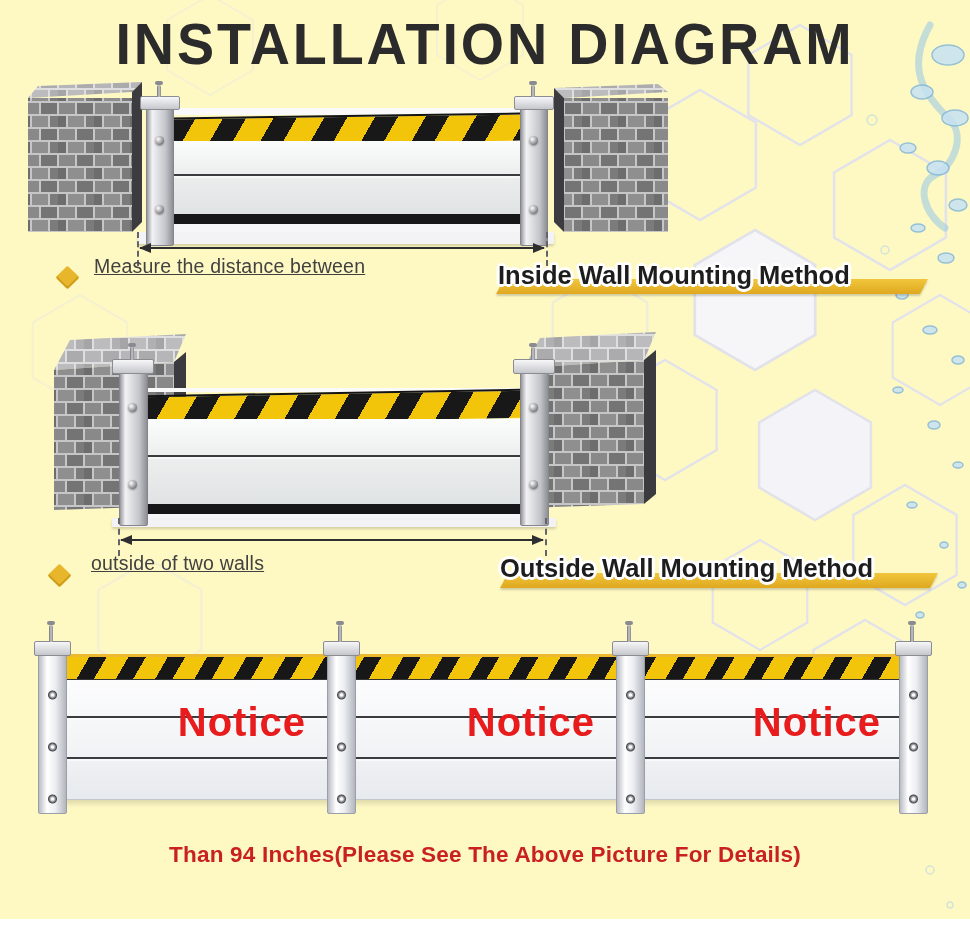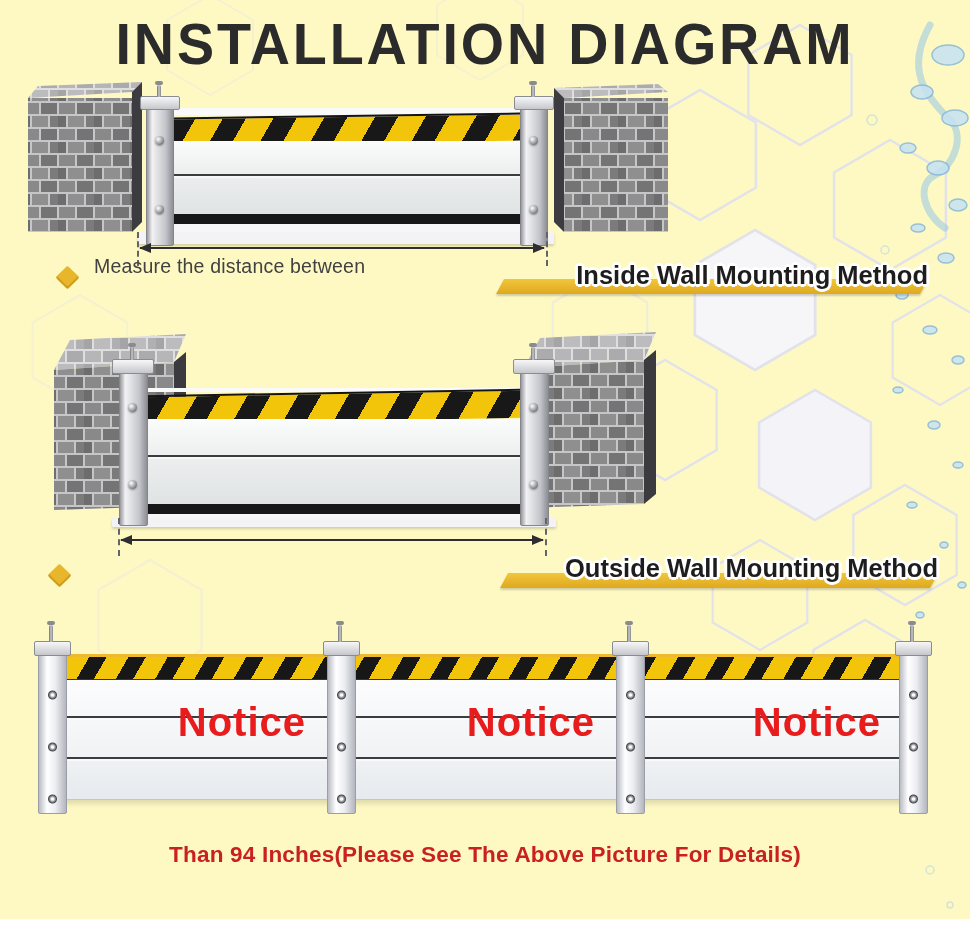--- a/index.html
+++ b/index.html
@@ -62,28 +62,28 @@
     border-top:5px solid transparent;border-bottom:5px solid transparent;
   }
   .arrow::before{left:-1px;border-right:12px solid #2e2e31;}
   .arrow::after{right:-1px;border-left:12px solid #2e2e31;}
 
   .diamond{
     width:17px;height:17px;background:#e8b62b;transform:rotate(45deg);
     border-radius:2px;box-shadow:inset -2px -2px 0 rgba(160,110,0,.35);
   }
   .notetext{
-    font-size:19.5px;line-height:21.5px;color:#414141;letter-spacing:.2px;
+    font-size:19.5px;line-height:21.5px;color:#414141;letter-spacing:.2px;text-decoration:underline;
   }
   .banner{
     background:linear-gradient(180deg,#f1c63c 0%,#dfa81f 100%);
     transform:skewX(-28deg);box-shadow:1px 2px 2px rgba(0,0,0,.18);
   }
   .bannertext{
-    font-size:25.5px;font-weight:bold;color:#1d1d1d;text-align:right;white-space:nowrap;
+    font-size:25.5px;font-weight:bold;color:#1d1d1d;text-align:left;white-space:nowrap;
     text-shadow:-2px -2px 0 #fff,2px -2px 0 #fff,-2px 2px 0 #fff,2px 2px 0 #fff,
                 -3px 0 0 #fff,3px 0 0 #fff,0 -3px 0 #fff,0 3px 0 #fff;
   }
 
   
   .npanel{
     background:linear-gradient(180deg,#fdfdfe 0%,#f2f4f6 55%,#e7eaee 100%);
     border:1px solid #c3c6cc;box-shadow:0 4px 5px rgba(0,0,0,.12);
   }
   .nstripe{
@@ -267,20 +267,21 @@
     <div class="abs z rail" style="left:520px;top:364px;width:27px;height:160px"></div>
     <div class="abs z bracket" style="left:513px;top:359px;width:40px;height:13px"></div>
     <div class="abs z pin" style="left:531px;top:347px;width:4px;height:13px"></div>
 
     <div class="abs z dash" style="left:118px;top:518px;height:38px"></div>
     <div class="abs z dash" style="left:545px;top:518px;height:38px"></div>
     <div class="abs z arrow" style="left:121px;top:539px;width:422px"></div>
 
     <div class="abs z diamond" style="left:51px;top:567px"></div>
     <div class="abs z notetext" style="left:91px;top:553px;width:380px">
+      <div>outside of two walls</div>
     </div>
 
     <div class="abs z banner" style="left:504px;top:573px;width:430px;height:15px"></div>
     <div class="abs z bannertext" style="left:500px;top:554px;width:438px">Outside Wall Mounting Method</div>
   </section>
 
   <section>
     <div class="abs z npanel" style="left:50px;top:676px;width:866px;height:122px"></div>
     <div class="abs z nstripe" style="left:50px;top:654px;width:866px;height:22px"></div>
     <div class="abs z sep" style="left:52px;top:716px;width:862px"></div>

